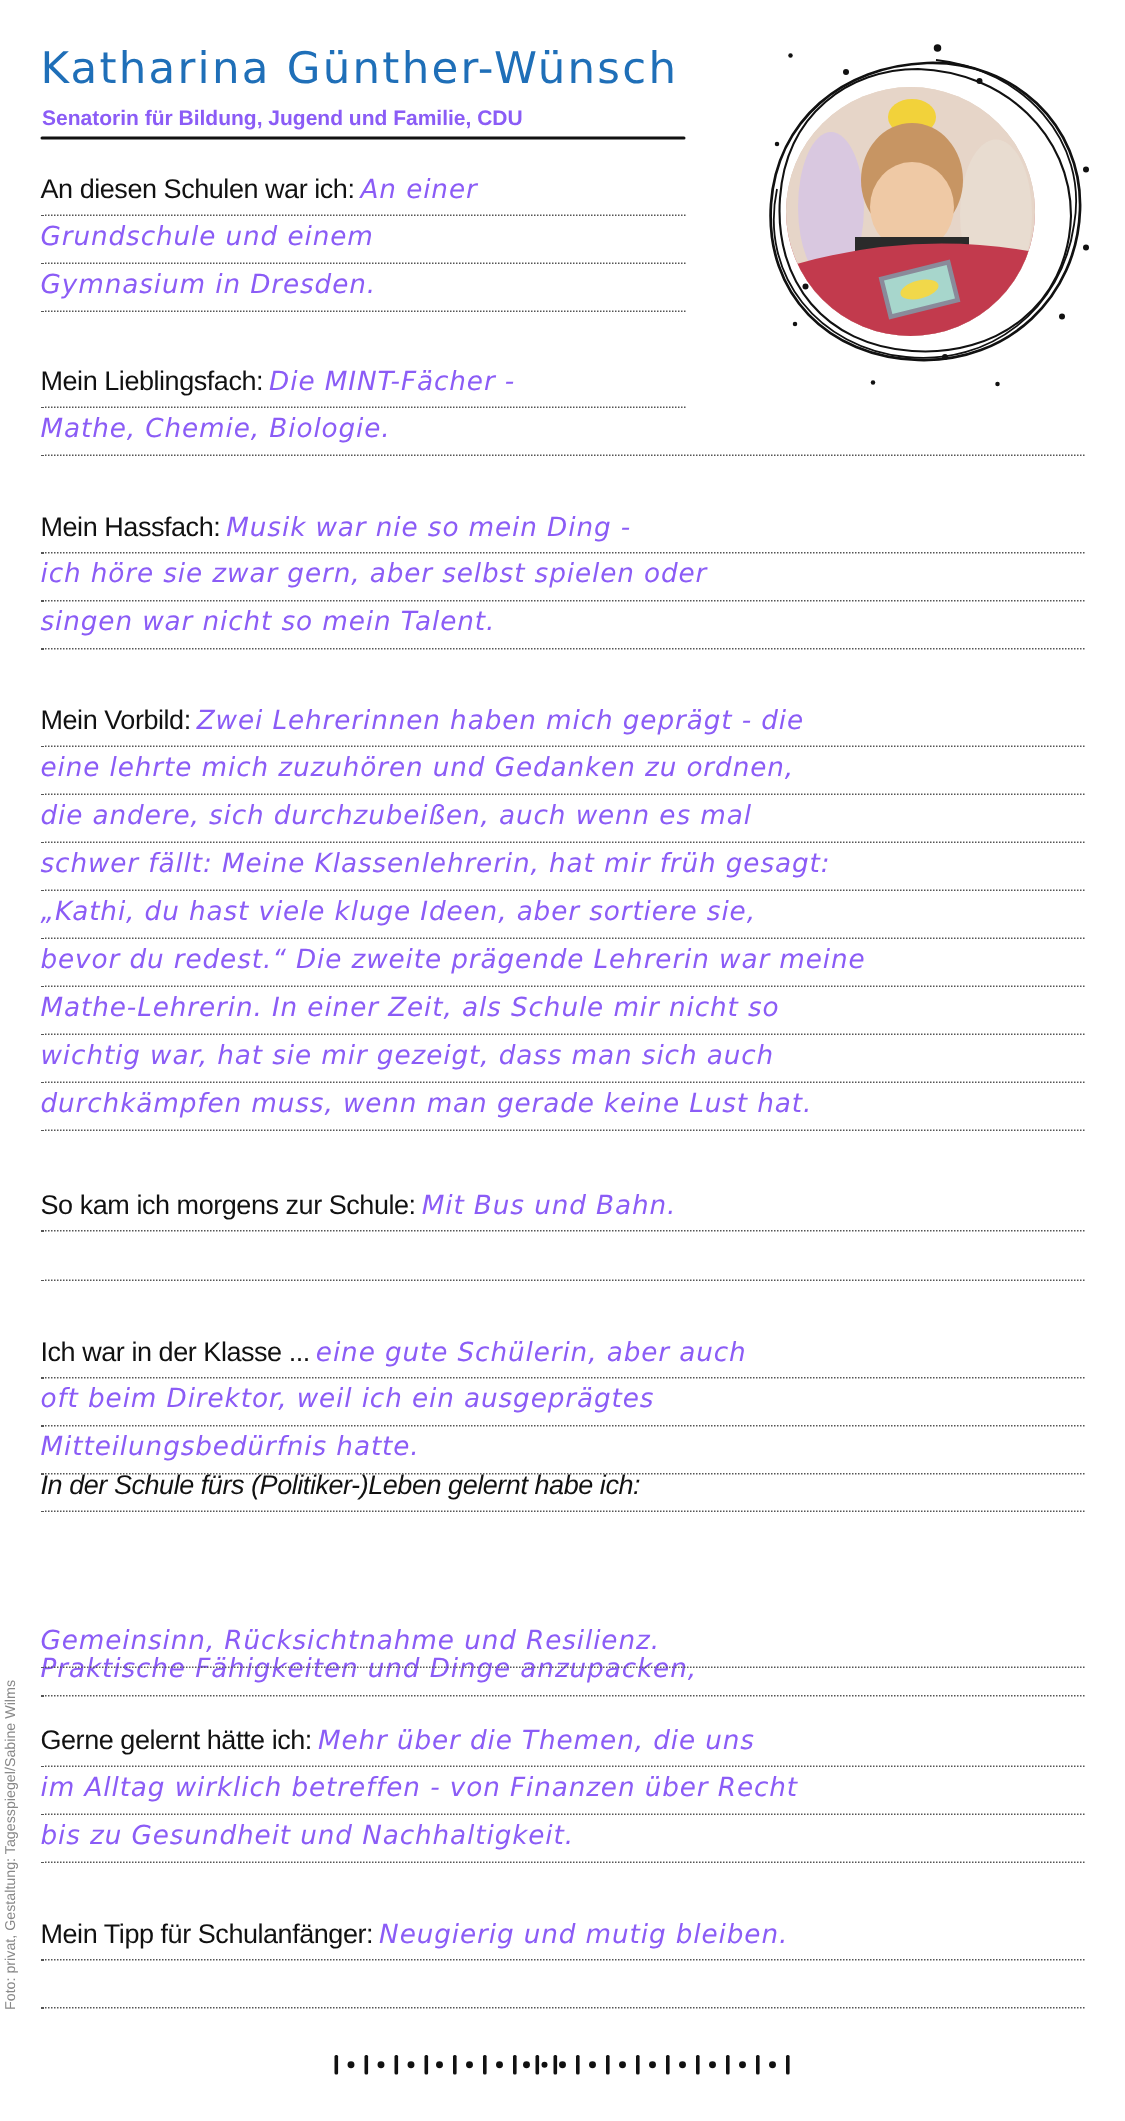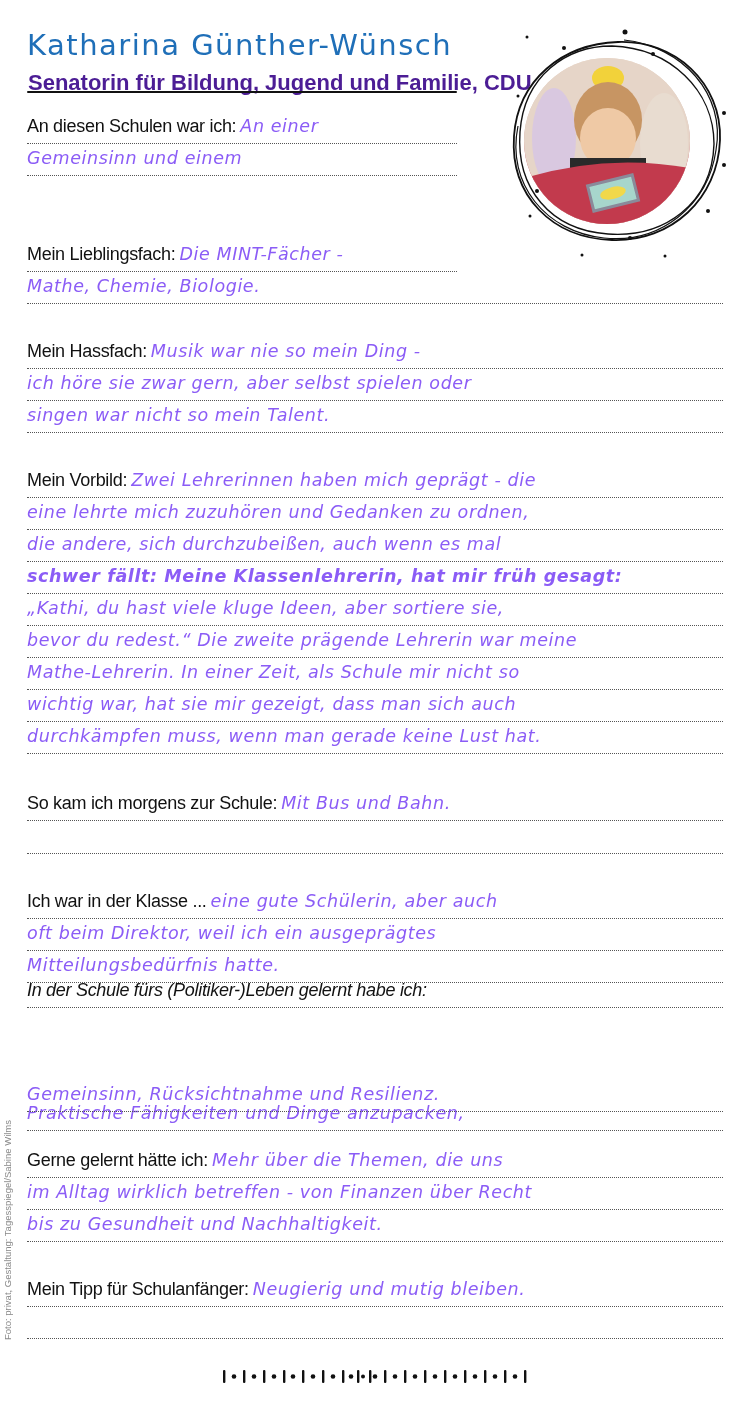--- a/index.html
+++ b/index.html
@@ -5,22 +5,22 @@
   html, body { margin: 0; padding: 0; background: #ffffff; }
   body { width: 750px; height: 1414px; position: relative; overflow: hidden; }
   .page { position: absolute; left: 0; top: 0; width: 750px; height: 1414px; }
   .title {
     position: absolute; left: 27px; top: 28px;
     font-family: "DejaVu Sans", sans-serif; font-size: 29px; font-weight: normal;
     color: #1f6fb8; letter-spacing: 1.5px; white-space: nowrap;
   }
   .subtitle {
     position: absolute; left: 28px; top: 70px;
-    font-family: "Liberation Sans", sans-serif; font-size: 22px; font-weight: bold;
-    color: #4c1d95; white-space: nowrap;
+    font-family: "Liberation Sans", sans-serif; font-size: 14px; font-weight: bold;
+    color: #8b5cf6; white-space: nowrap;
   }
   .title-rule {
     position: absolute; left: 27px; top: 91px; width: 430px; height: 2px;
     background: #111; border-radius: 1px;
   }
   .photo-wrap { position: absolute; left: 500px; top: 28px; width: 240px; height: 230px; }
   .photo-wrap svg { position: absolute; left: 0; top: 0; }
   .photo {
     position: absolute; left: 24px; top: 30px; width: 166px; height: 166px; border-radius: 50%;
     overflow: hidden;
@@ -90,21 +90,24 @@
       <circle cx="82" cy="227" r="1.5" fill="#111"></circle>
       <circle cx="165" cy="228" r="1.5" fill="#111"></circle>
     </svg>
   </div>
 
   <div class="line" style="top:111px; width:430px;">
     <span class="lbl">An diesen Schulen war ich:</span>
     <span class="ans">An einer</span>
   </div>
   <div class="line" style="top:143px; width:430px;">
-    <span class="ans">Gemeinsinn und einem</span>
+    <span class="ans">Grundschule und einem</span>
+  </div>
+  <div class="line" style="top:175px; width:430px;">
+    <span class="ans">Gymnasium in Dresden.</span>
   </div>
 
   <div class="line" style="top:239px; width:430px;">
     <span class="lbl">Mein Lieblingsfach:</span>
     <span class="ans">Die MINT-Fächer -</span>
   </div>
   <div class="line" style="top:271px; width:696px;">
     <span class="ans">Mathe, Chemie, Biologie.</span>
   </div>
 
@@ -122,21 +125,21 @@
   <div class="line" style="top:465px; width:696px;">
     <span class="lbl">Mein Vorbild:</span>
     <span class="ans">Zwei Lehrerinnen haben mich geprägt - die</span>
   </div>
   <div class="line" style="top:529px; width:696px;">
     <span class="ans">die andere, sich durchzubeißen, auch wenn es mal</span>
   </div>
   <div class="line" style="top:497px; width:696px;">
     <span class="ans">eine lehrte mich zuzuhören und Gedanken zu ordnen,</span>
   </div>
-  <div class="line" style="top:561px; width:696px;font-weight:bold;">
+  <div class="line" style="top:561px; width:696px;">
     <span class="ans">schwer fällt: Meine Klassenlehrerin, hat mir früh gesagt:</span>
   </div>
   <div class="line" style="top:593px; width:696px;">
     <span class="ans">„Kathi, du hast viele kluge Ideen, aber sortiere sie,</span>
   </div>
   <div class="line" style="top:625px; width:696px;">
     <span class="ans">bevor du redest.“ Die zweite prägende Lehrerin war meine</span>
   </div>
   <div class="line" style="top:657px; width:696px;">
     <span class="ans">Mathe-Lehrerin. In einer Zeit, als Schule mir nicht so</span>

